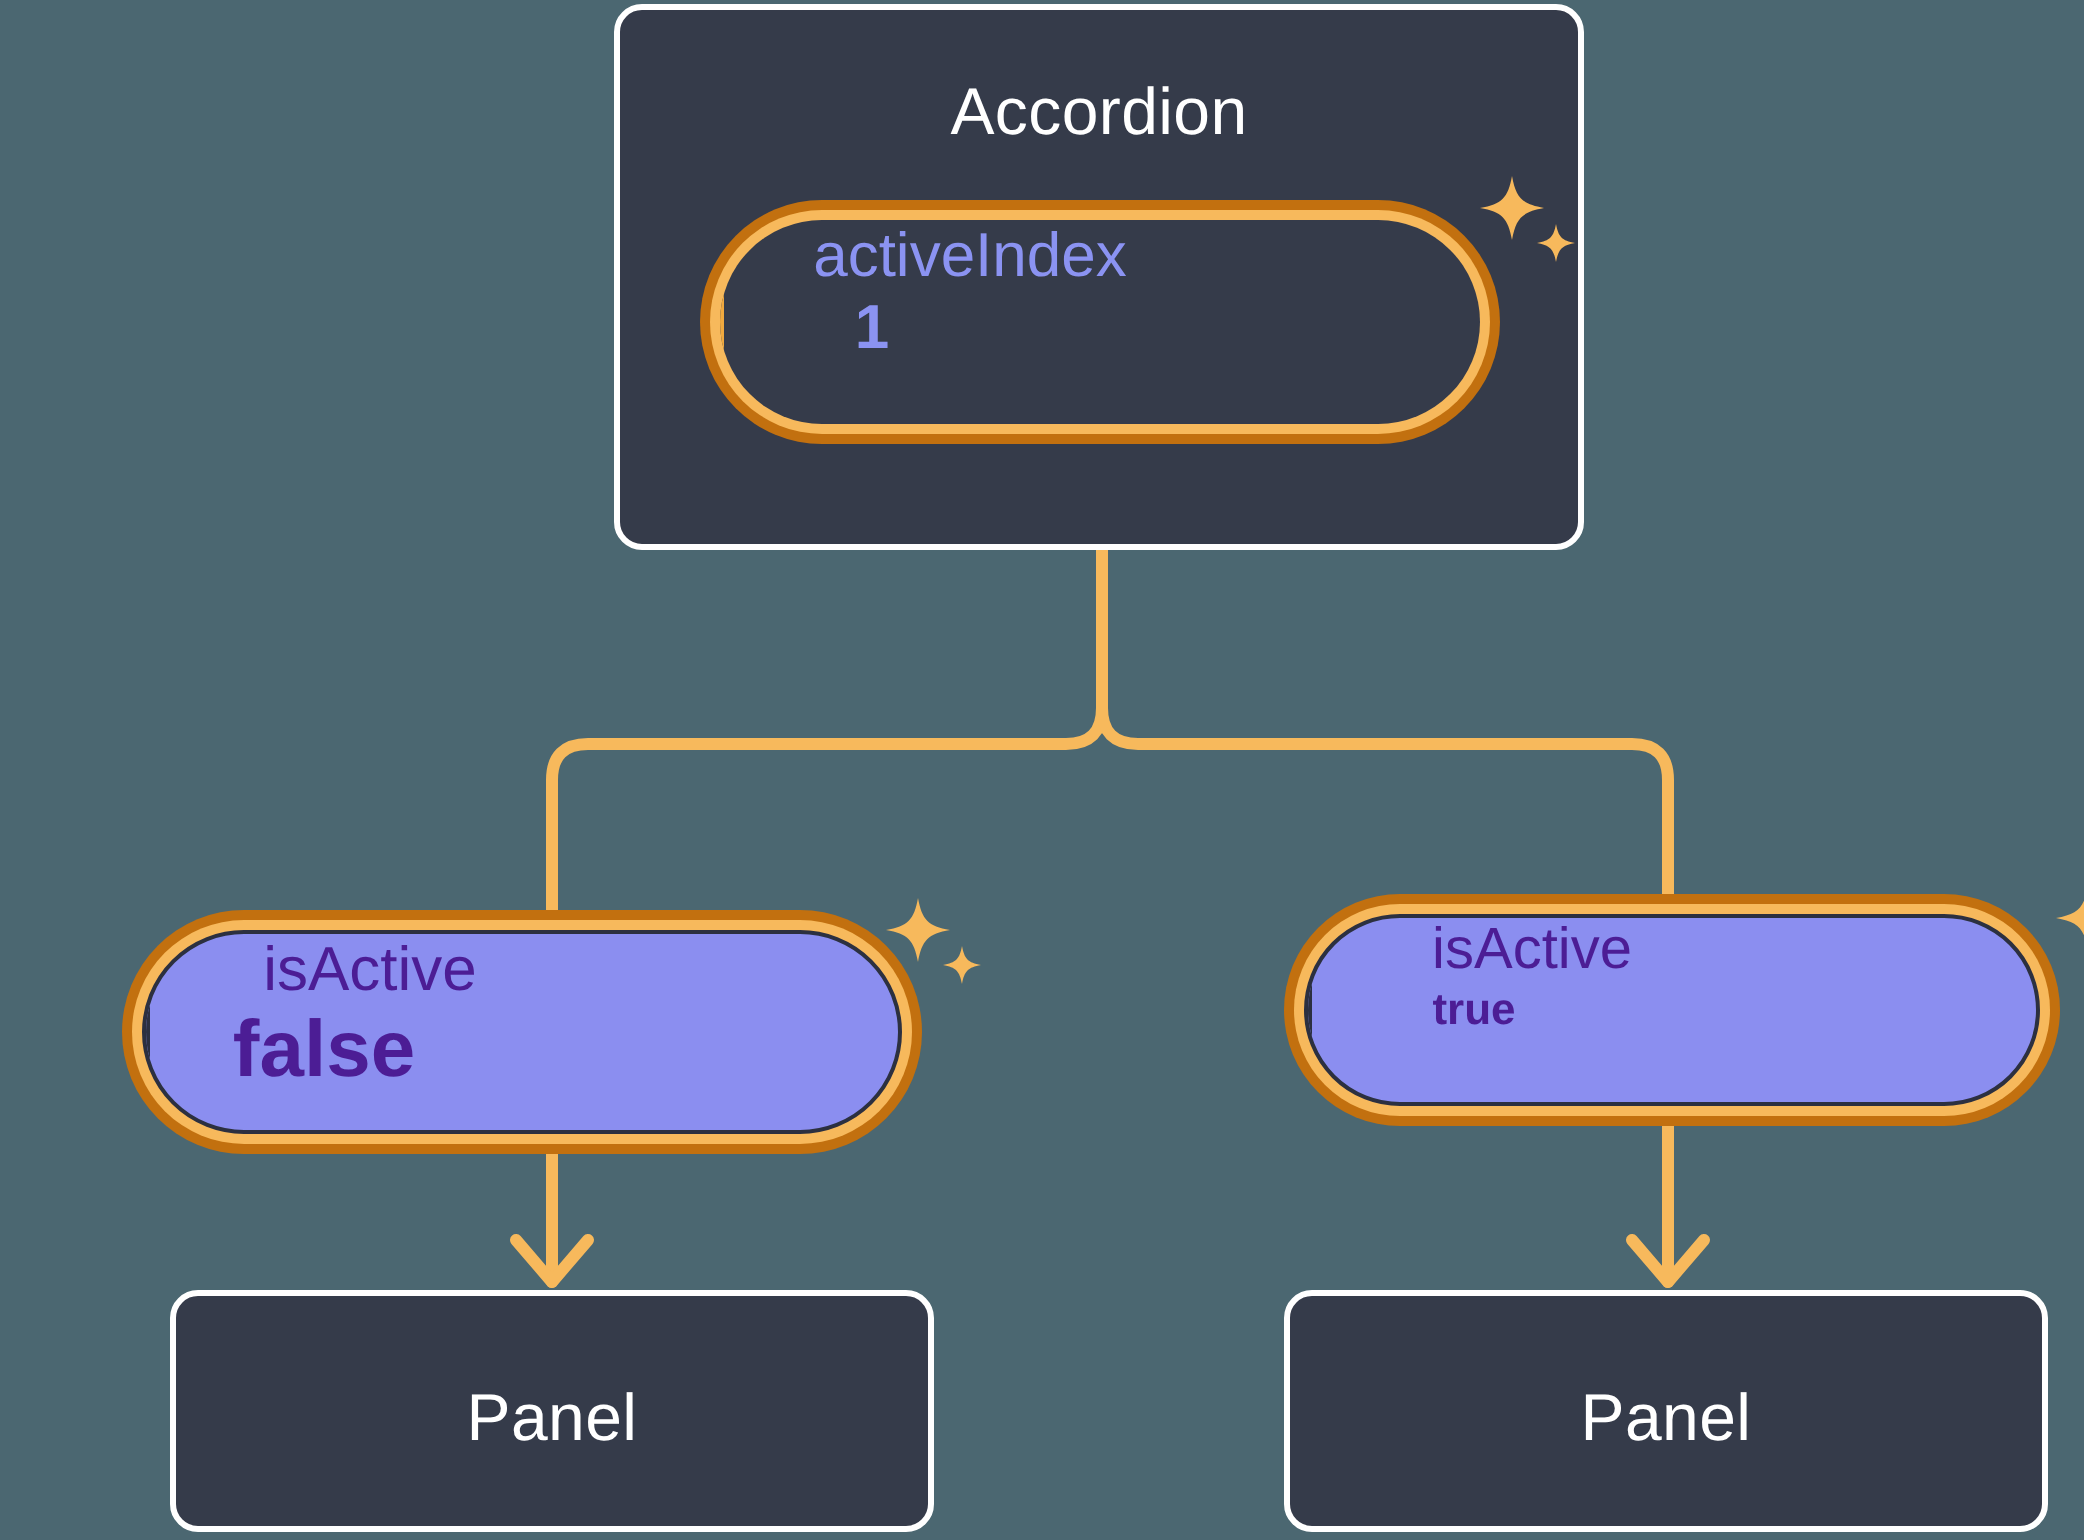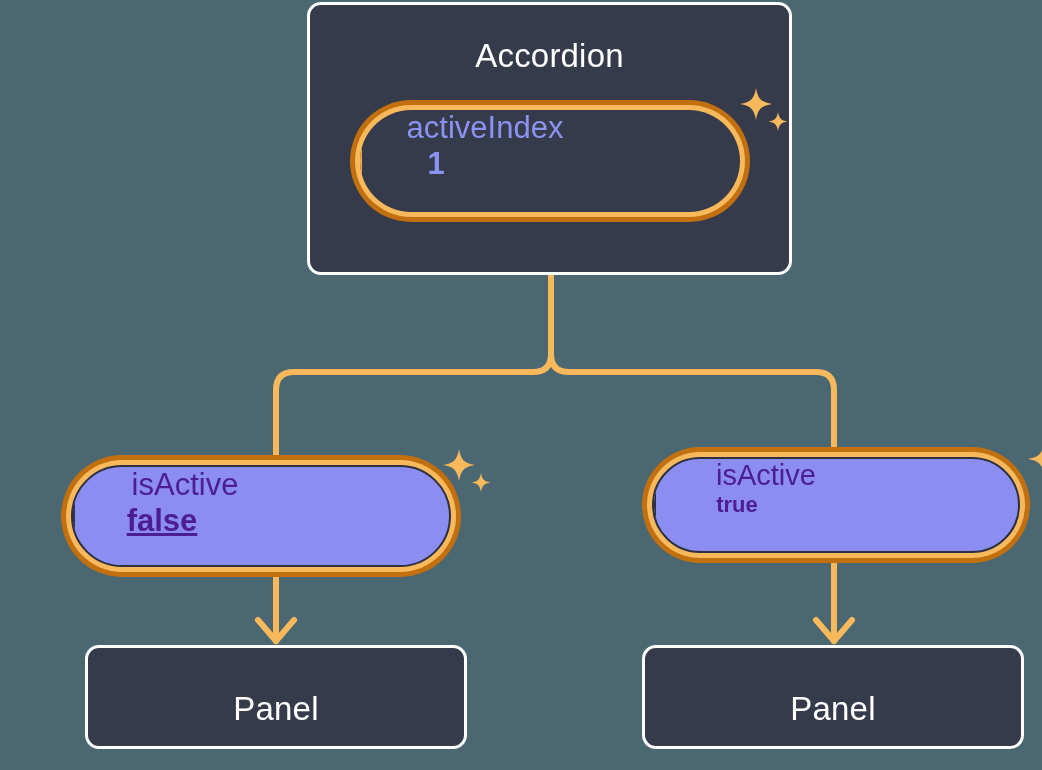--- a/index.html
+++ b/index.html
@@ -54,21 +54,21 @@
   #accordion-box {
     left: 263px;
     top: 2px;
     width: 485px;
     height: 273px;
   }
   #accordion-box .node-title { top: 32px; }
 
   .panel-box {
     width: 382px;
-    height: 104px;
+    height: 121px;
     top: 645px;
   }
   #panel-left  { left: 41px; }
   #panel-right { left: 598px; }
   .panel-box .node-title { top: 42px; }
 
   
   .pill-outer {
     position: absolute;
     border-radius: 999px;
@@ -139,21 +139,21 @@
   #pill-active-index .pill-key { width: 250px; font-size: 31px; }
   #pill-active-index .pill-val { width: 150px; font-size: 31px; }
 
   #pill-is-active-left {
     left: 17px;
     top: 455px;
     width: 400px;
     height: 122px;
   }
   #pill-is-active-left .pill-key { width: 224px; font-size: 31px; }
-  #pill-is-active-left .pill-val { width: 176px; font-size: 31px; text-decoration: underline; }
+  #pill-is-active-left .pill-val { width: 176px; font-size: 40px; }
 
   #pill-is-active-right {
     left: 598px;
     top: 447px;
     width: 388px;
     height: 116px;
   }
   #pill-is-active-right .pill-key { width: 224px; font-size: 29px; }
   #pill-is-active-right .pill-val { width: 164px; font-size: 22px; }
 

